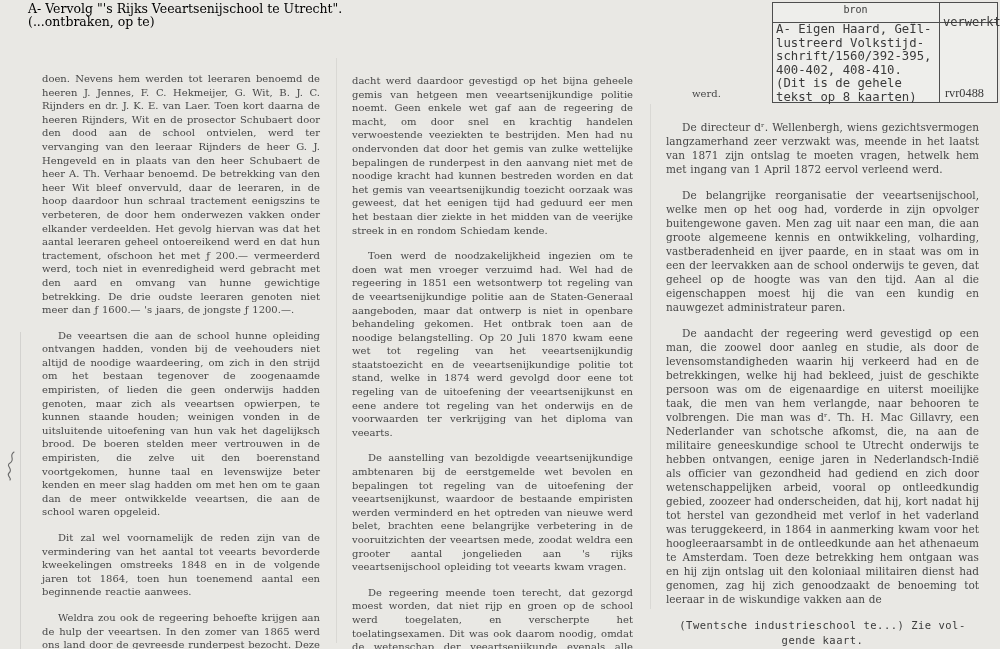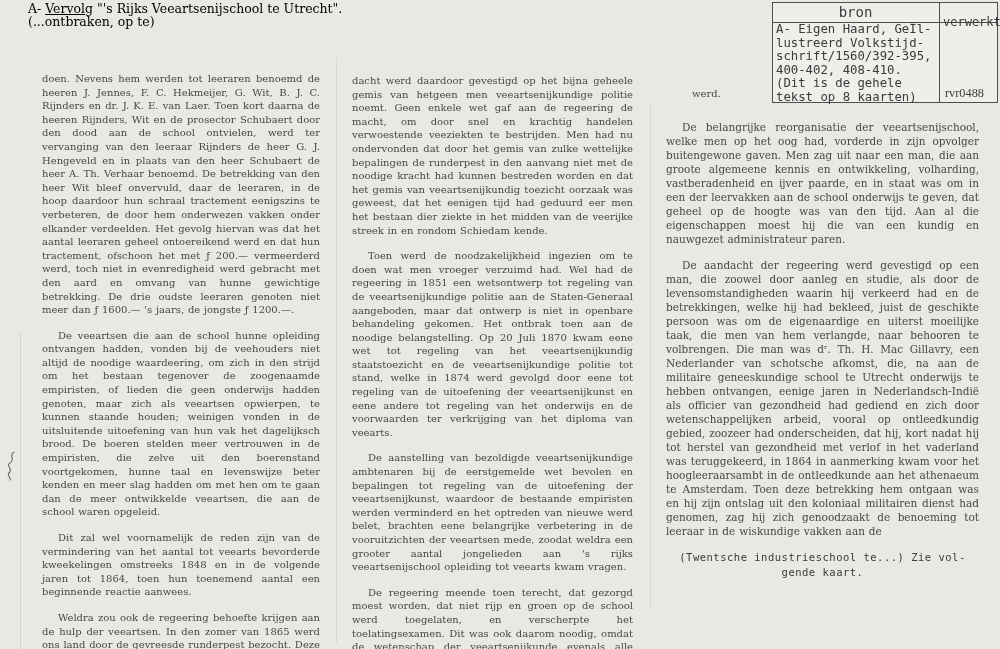--- a/index.html
+++ b/index.html
@@ -7,27 +7,27 @@
     position:relative; width:1000px; height:649px;
     background:#e9e8e4; overflow:hidden;
     font-family:"DejaVu Serif", serif;
   }
   .typed { font-family:"DejaVu Sans Mono", monospace; color:#3a3a3a; }
   .print { color:#474747; text-align:justify; }
   .pre { white-space:pre-line; }
 
   
   .header { position:absolute; left:28px; top:2px; font-size:12.5px; line-height:13px; }
-  .header .ul { text-decoration:underline; }
+  .header .ul { }
 
   
   .source-box { position:absolute; left:772px; top:2px; width:226px; height:101px;
     border:1.5px solid #4e4e4e; background:rgba(255,255,255,0.25); box-sizing:border-box; }
   .sb-header { position:absolute; left:0; top:0; right:0; height:19px; border-bottom:1.5px solid #4e4e4e; }
-  .sb-bron-h { position:absolute; left:0; top:1px; width:165px; text-align:center; font-size:14px; }
+  .sb-bron-h { position:absolute; left:0; top:1px; width:165px; text-align:center; font-size:10px; }
   .sb-verw-h { position:absolute; left:167px; top:12px; right:0; padding-left:3px; font-size:12px; }
   .sb-body { position:absolute; left:0; top:19px; right:0; bottom:0; }
   .sb-bron-b { position:absolute; left:3px; top:1px; width:162px; font-size:12.3px; line-height:13.5px; }
   .sb-vline { position:absolute; left:165.5px; top:0; bottom:0; width:1.5px; background:#4e4e4e; }
   .sb-vline-h { position:absolute; left:165.5px; top:0; height:19px; width:1.5px; background:#4e4e4e; }
   .code { position:absolute; left:172px; bottom:1px; font-size:12.3px;font-family:Liberation Serif, serif; }
 
   
   .col { position:absolute; }
   .col p { margin:12px; text-indent:16px; word-spacing:0.6px; }
@@ -87,20 +87,21 @@
   </div>
 
   <div class="col print" id="col2">
     <p class="noindent">dacht werd daardoor gevestigd op het bijna geheele gemis van hetgeen men veeartsenijkundige politie noemt. Geen enkele wet gaf aan de regeering de macht, om door snel en krachtig handelen verwoestende veeziekten te bestrijden. Men had nu ondervonden dat door het gemis van zulke wettelijke bepalingen de runderpest in den aanvang niet met de noodige kracht had kunnen bestreden worden en dat het gemis van veeartsenijkundig toezicht oorzaak was geweest, dat het eenigen tijd had geduurd eer men het bestaan dier ziekte in het midden van de veerijke streek in en rondom Schiedam kende.</p>
     <p>Toen werd de noodzakelijkheid ingezien om te doen wat men vroeger verzuimd had. Wel had de regeering in 1851 een wetsontwerp tot regeling van de veeartsenijkundige politie aan de Staten-Generaal aangeboden, maar dat ontwerp is niet in openbare behandeling gekomen. Het ontbrak toen aan de noodige belangstelling. Op 20 Juli 1870 kwam eene wet tot regeling van het veeartsenijkundig staatstoezicht en de veeartsenijkundige politie tot stand, welke in 1874 werd gevolgd door eene tot regeling van de uitoefening der veeartsenijkunst en eene andere tot regeling van het onderwijs en de voorwaarden ter verkrijging van het diploma van veearts.</p>
     <p>De aanstelling van bezoldigde veeartsenijkundige ambtenaren bij de eerstgemelde wet bevolen en bepalingen tot regeling van de uitoefening der veeartsenijkunst, waardoor de bestaande empiristen werden verminderd en het optreden van nieuwe werd belet, brachten eene belangrijke verbetering in de vooruitzichten der veeartsen mede, zoodat weldra een grooter aantal jongelieden aan 's rijks veeartsenijschool opleiding tot veearts kwam vragen.</p>
     <p>De regeering meende toen terecht, dat gezorgd moest worden, dat niet rijp en groen op de school werd toegelaten, en verscherpte het toelatingsexamen. Dit was ook daarom noodig, omdat de wetenschap der veeartsenijkunde evenals alle wetenschappen die op een natuurkundigen grondslag rusten, reuzenschreden had gemaakt. Men begon in te zien dat verbetering van de lokalen en hulpmiddelen bij het onderwijs niet uit kon blijven, en dat versterking van het personeel der leeraren, waardoor betere verdeeling van den arbeid mogelijk werd, dringend gevorderd</p>
   </div>
 
   <div class="col print" id="col3">
+    <p>De directeur dʳ. Wellenbergh, wiens gezichtsvermogen langzamerhand zeer verzwakt was, meende in het laatst van 1871 zijn ontslag te moeten vragen, hetwelk hem met ingang van 1 April 1872 eervol verleend werd.</p>
     <p>De belangrijke reorganisatie der veeartsenijschool, welke men op het oog had, vorderde in zijn opvolger buitengewone gaven. Men zag uit naar een man, die aan groote algemeene kennis en ontwikkeling, volharding, vastberadenheid en ijver paarde, en in staat was om in een der leervakken aan de school onderwijs te geven, dat geheel op de hoogte was van den tijd. Aan al die eigenschappen moest hij die van een kundig en nauwgezet administrateur paren.</p>
     <p>De aandacht der regeering werd gevestigd op een man, die zoowel door aanleg en studie, als door de levensomstandigheden waarin hij verkeerd had en de betrekkingen, welke hij had bekleed, juist de geschikte persoon was om de eigenaardige en uiterst moeilijke taak, die men van hem verlangde, naar behooren te volbrengen. Die man was dʳ. Th. H. Mac Gillavry, een Nederlander van schotsche afkomst, die, na aan de militaire geneeskundige school te Utrecht onderwijs te hebben ontvangen, eenige jaren in Nederlandsch-Indië als officier van gezondheid had gediend en zich door wetenschappelijken arbeid, vooral op ontleedkundig gebied, zoozeer had onderscheiden, dat hij, kort nadat hij tot herstel van gezondheid met verlof in het vaderland was teruggekeerd, in 1864 in aanmerking kwam voor het hoogleeraarsambt in de ontleedkunde aan het athenaeum te Amsterdam. Toen deze betrekking hem ontgaan was en hij zijn ontslag uit den koloniaal militairen dienst had genomen, zag hij zich genoodzaakt de benoeming tot leeraar in de wiskundige vakken aan de</p>
     <div class="note typed pre">(Twentsche industrieschool te...)  Zie vol-
 gende kaart.</div>
   </div>
 
   <svg class="margin-mark" width="16" height="32" viewBox="0 0 16 32">
     <path d="M10,2 C4,6 12,9 6,13 C1,16 10,19 5,23 C2,26 8,28 6,30" fill="none" stroke="#6a6a6a" stroke-width="1.1" stroke-linecap="round"></path>
   </svg>
 

